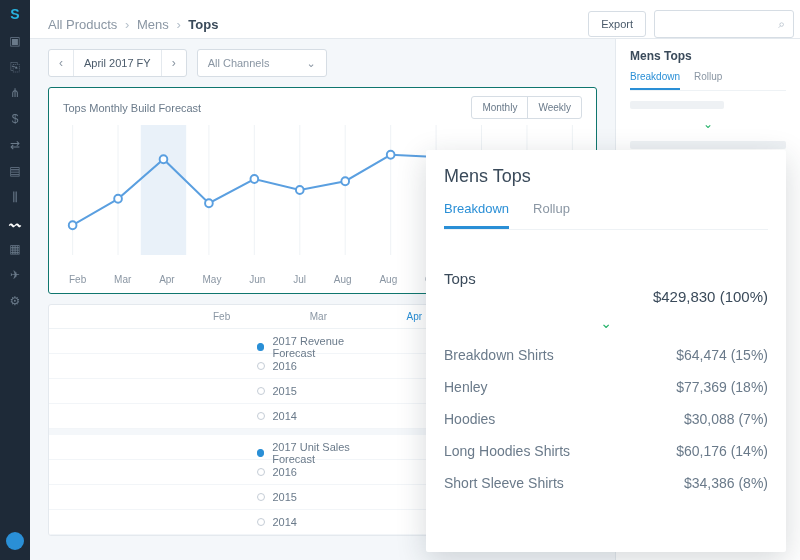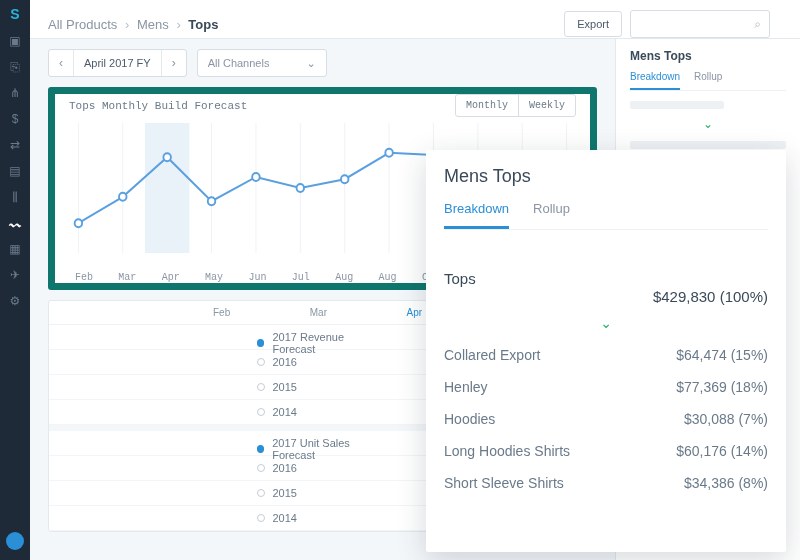--- a/index.html
+++ b/index.html
@@ -9,21 +9,21 @@
   
   .rail { width: 30px; background: #1e2a38; display: flex; flex-direction: column; align-items: center; padding-top: 6px; gap: 12px; position: relative; }
   .rail .logo { color:#28b4e0; font-size:14px; font-weight:600; }
   .rail .ricon { width:14px; height:14px; display:flex; align-items:center; justify-content:center; color:#6a7a8a; font-size:12px; }
   .rail .ricon.active { color:#fff; }
   .rail .bottom { position:absolute; bottom:10px; width:18px; height:18px; border-radius:50%; background:#2a8fd6; }
 
   .main { flex:1; display:flex; flex-direction:column; background:#f4f7fa; overflow:hidden; }
 
   
-  .header { background:#fff; border-bottom:1px solid #e4e9ee; padding: 10px 30px 0 18px; }
+  .header { background:#fff; border-bottom:1px solid #e4e9ee; padding: 10px 6px 0 18px; }
   .hrow { display:flex; align-items:center; justify-content:space-between; }
   .crumbs { font-size:13px; color:#8a96a3; }
   .crumbs .sep { margin:0 4px; color:#b5c0cb; }
   .crumbs .current { color:#3a4a5a; font-weight:600; }
   .hactions { display:flex; gap:8px; align-items:center; }
   .btn { border:1px solid #d6dde4; background:#fff; border-radius:3px; padding:6px 12px; font-size:11px; color:#4a5a6a; cursor:pointer; }
   .search { width:140px; height:28px; border:1px solid #d6dde4; border-radius:3px; display:flex; align-items:center; justify-content:flex-end; padding-right:8px; color:#b5c0cb; }
   .tabs { display:flex; gap:20px; margin-top:8px; }
   .tab { font-size:11px; color:#8a96a3; padding-bottom:8px; border-bottom:2px solid transparent; cursor:pointer; }
   .tab.active { color:#2a8fd6; border-bottom-color:#2a8fd6; }
@@ -31,21 +31,21 @@
   
   .body { flex:1; display:flex; overflow:hidden; }
   .center { flex:1; padding:10px 18px 0 18px; overflow:hidden; display:flex; flex-direction:column; }
   .controls { display:flex; gap:10px; margin-bottom:10px; }
   .select { background:#fff; border:1px solid #d6dde4; border-radius:3px; height:28px; display:flex; align-items:center; }
   .sel-period { }
   .sel-period .arrow { width:24px; text-align:center; color:#8a96a3; cursor:pointer; }
   .sel-period .label { padding:0 10px; color:#4a5a6a; font-size:11px; border-left:1px solid #e4e9ee; border-right:1px solid #e4e9ee; height:100%; display:flex; align-items:center; }
   .sel-channel { width:130px; justify-content:space-between; padding:0 10px; color:#8a96a3; font-size:11px; }
 
-  .card { background:#fff; border:7px solid #0f766e; border-radius:3px; padding:0 14px; margin-bottom:10px;font-family:Liberation Mono, monospace; }
+  .card { background:#fff; border:1px solid #0f766e; border-radius:3px; padding:8px 14px; margin-bottom:10px; }
   .card-head { display:flex; justify-content:space-between; align-items:center; margin-bottom:6px; }
   .card-title { font-size:11px; color:#6a7a8a; }
   .toggle { display:flex; border:1px solid #d6dde4; border-radius:3px; overflow:hidden; }
   .toggle .opt { padding:5px 10px; font-size:10px; color:#6a7a8a; cursor:pointer; }
   .toggle .opt + .opt { border-left:1px solid #d6dde4; }
 
   .chart { position:relative; height:145px; }
   .chart .grid line { stroke:#eef2f5; }
   .chart .series { fill:none; stroke:#5a9fe0; stroke-width:2; }
   .chart .pt { fill:#fff; stroke:#5a9fe0; stroke-width:2; }
@@ -388,21 +388,21 @@
   </div>
   <div class="prow ptotal">
     <span class="name">Tops</span>
     <span class="val">
       <span>$429,830</span> <span>(100%)</span>
     </span>
   </div>
   <div class="pexpand">⌄</div>
   <div id="popup-rows">
       <div class="prow">
-        <span class="name">Collared Export</span>
+        <span class="name">Breakdown Shirts</span>
         <span class="val">$64,474 (15%)</span>
       </div>
       <div class="prow">
         <span class="name">Henley</span>
         <span class="val">$77,369 (18%)</span>
       </div>
       <div class="prow">
         <span class="name">Hoodies</span>
         <span class="val">$30,088 (7%)</span>
       </div>

